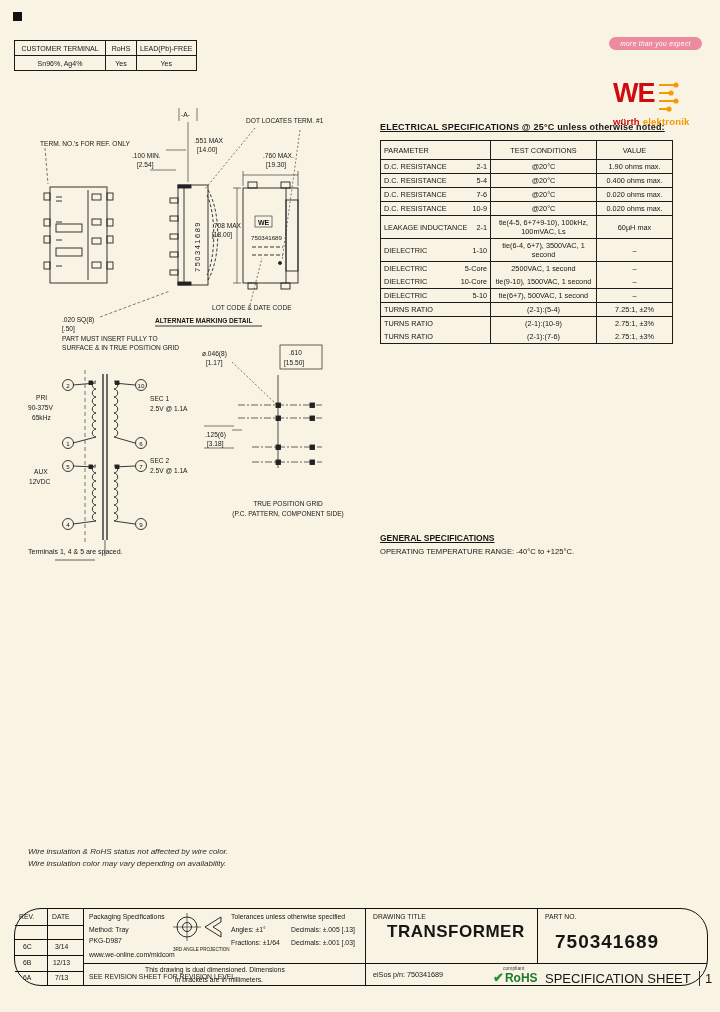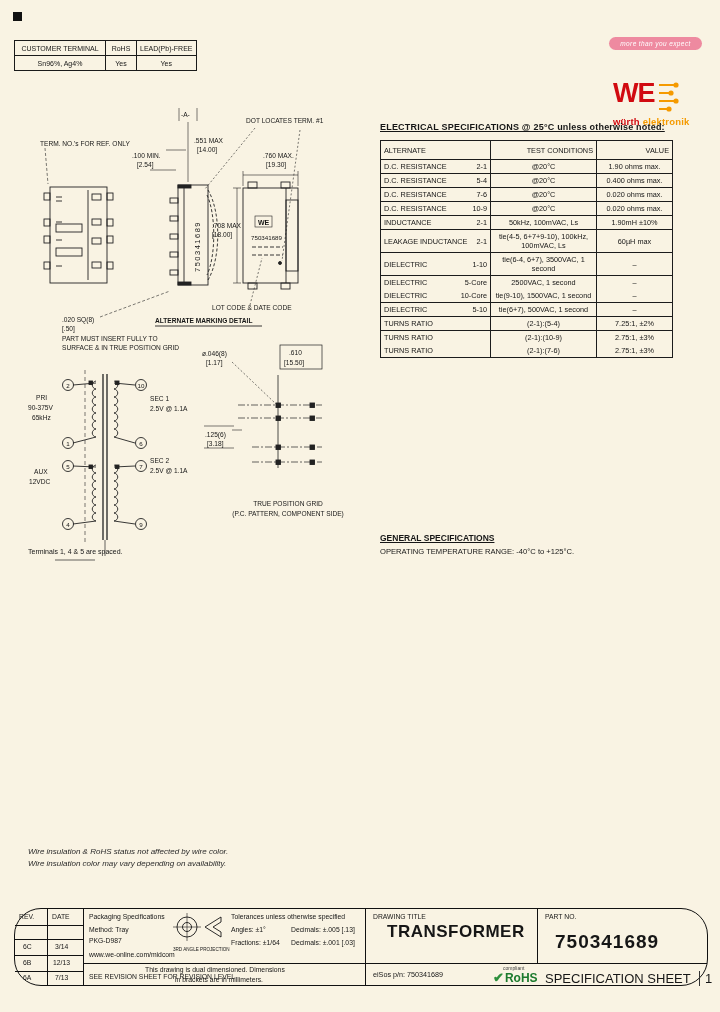--- a/index.html
+++ b/index.html
@@ -10,21 +10,21 @@
   .hdr-table td{border:1px solid #1a1a1a;text-align:center;padding:2px 3px;height:10px;white-space:nowrap;}
   
   .badge{background:#ee8aa0;border-radius:7px;color:#fff;font-size:6.5px;font-style:italic;display:flex;align-items:center;justify-content:center;width:93px;height:13px;letter-spacing:.4px;}
   .we-big{font-size:27px;font-weight:bold;color:#d10a10;line-height:1;letter-spacing:-1px;}
   .we-word{font-size:9.5px;font-weight:bold;letter-spacing:.2px;}
   .we-word .w1{color:#d10a10;} .we-word .w2{color:#f59a00;}
   
   .etitle{font-size:9px;font-weight:bold;text-decoration:underline;letter-spacing:.2px;}
   .etable{border-collapse:collapse;font-size:7.3px;table-layout:fixed;width:292px;}
   .etable td,.etable th{border:1px solid #1c1c1c;padding:2px 3px;vertical-align:middle;}
-  .etable th{font-weight:normal;height:14px;text-align:right;}
+  .etable th{font-weight:normal;height:14px;}
   .etable th:first-child{text-align:left;}
   .etable .p{text-align:left;}
   .etable .p .pins{float:right;}
   .etable .c,.etable .v{text-align:center;}
   tr.g-top td{border-bottom:none;} tr.g-bot td{border-top:none;}
   
   .gtitle{font-size:8.5px;font-weight:bold;text-decoration:underline;}
   .gline{font-size:7.6px;line-height:11px;}
   .note{font-size:8px;line-height:12px;color:#2a2a2a;}
   
@@ -270,21 +270,21 @@
 <div class="abs" style="left:380px;top:122px;width:295px;">
   <div class="etitle">ELECTRICAL SPECIFICATIONS @ 25°C unless otherwise noted:</div>
   <table class="etable" style="margin-top:8px;">
     <colgroup>
         <col style="width:110px;">
         <col style="width:106px;">
         <col style="width:76px;">
       </colgroup>
     <tbody>
         <tr>
-      <th>ALTERNATE</th>
+      <th>PARAMETER</th>
       <th>TEST CONDITIONS</th>
       <th>VALUE</th>
     </tr>
     <tr>
       <td class="p"><span>D.C. RESISTANCE</span><span class="pins">2-1</span></td>
       <td class="c">@20°C</td>
       <td class="v">1.90 ohms max.</td>
     </tr>
     <tr>
       <td class="p"><span>D.C. RESISTANCE</span><span class="pins">5-4</span></td>
@@ -293,25 +293,20 @@
     </tr>
     <tr>
       <td class="p"><span>D.C. RESISTANCE</span><span class="pins">7-6</span></td>
       <td class="c">@20°C</td>
       <td class="v">0.020 ohms max.</td>
     </tr>
     <tr>
       <td class="p"><span>D.C. RESISTANCE</span><span class="pins">10-9</span></td>
       <td class="c">@20°C</td>
       <td class="v">0.020 ohms max.</td>
-    </tr>
-    <tr>
-      <td class="p"><span>INDUCTANCE</span><span class="pins">2-1</span></td>
-      <td class="c">50kHz, 100mVAC, Ls</td>
-      <td class="v">1.90mH ±10%</td>
     </tr>
     <tr>
       <td class="p"><span>LEAKAGE INDUCTANCE</span><span class="pins">2-1</span></td>
       <td class="c">tie(4-5, 6+7+9-10), 100kHz, 100mVAC, Ls</td>
       <td class="v">60µH max</td>
     </tr>
     <tr>
       <td class="p"><span>DIELECTRIC</span><span class="pins">1-10</span></td>
       <td class="c">tie(6-4, 6+7), 3500VAC, 1 second</td>
       <td class="v">–</td>

